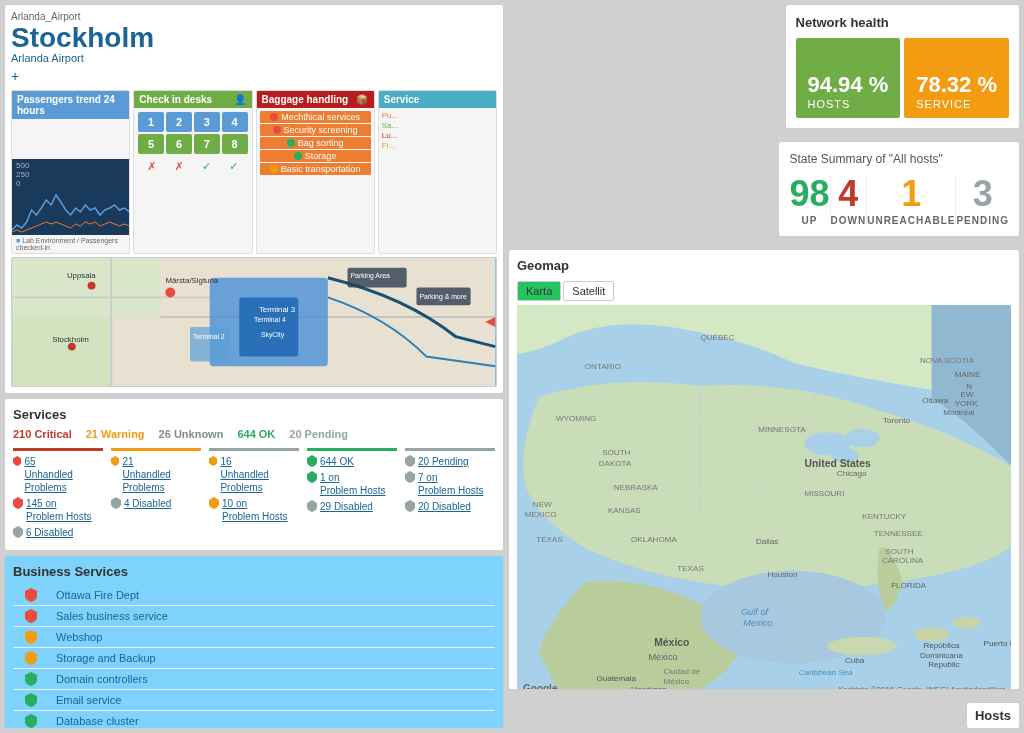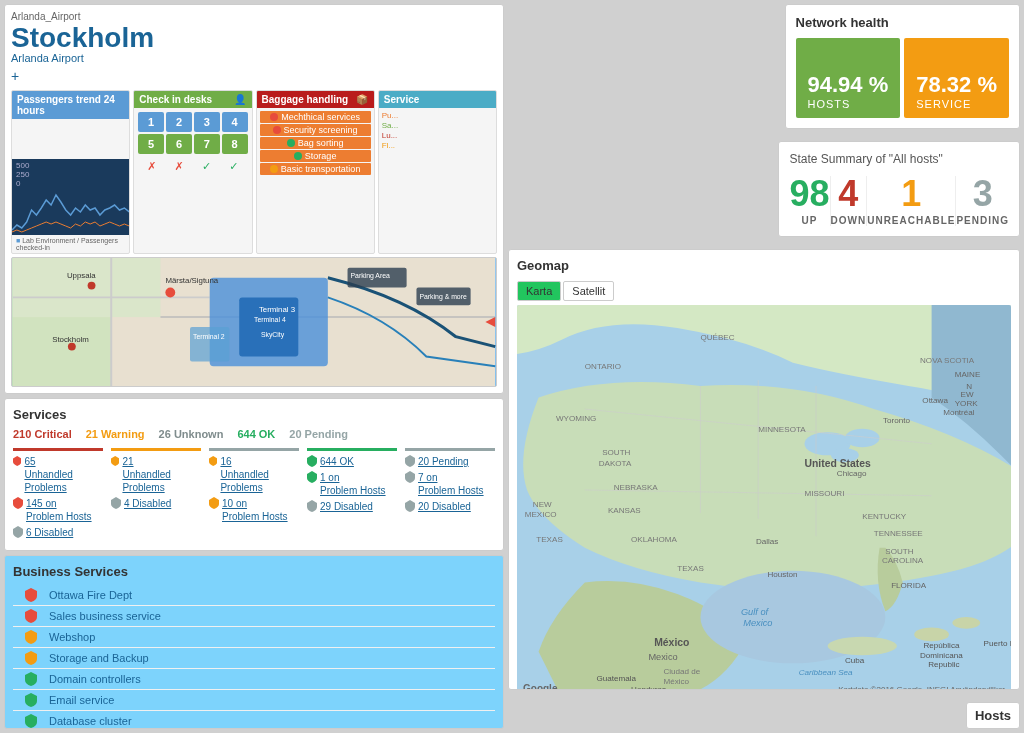--- a/index.html
+++ b/index.html
@@ -63,21 +63,21 @@
     .svc-column { flex: 1; font-size: 10px; border-top: 3px solid #c0392b; padding-top: 4px; }
     .svc-column.warning { border-color: #f39c12; }
     .svc-column.unknown { border-color: #95a5a6; }
     .svc-column.ok { border-color: #27ae60; }
     .svc-column.pending { border-color: #95a5a6; }
     .svc-item { display: flex; align-items: flex-start; gap: 3px; margin-bottom: 3px; line-height: 1.3; }
     .svc-item a { color: #1a6496; text-decoration: underline; cursor: pointer; }
     
     
     .biz-services { background: #7dd3fc; border: 1px solid #ccc; border-radius: 3px; padding: 8px; flex: 1; overflow: hidden; }
-    .biz-item { display: flex; align-items: center; gap: 12px; padding: 3px 12px; border-bottom: 1px solid #f0f0f0; font-size: 11px; color: #1a6496; cursor: pointer; }
+    .biz-item { display: flex; align-items: center; gap: 19px; padding: 3px 12px; border-bottom: 1px solid #f0f0f0; font-size: 11px; color: #1a6496; cursor: pointer; }
     
     
     .right-panel { flex: 1; display: flex; flex-direction: column; gap: 12px; align-items: flex-end; }
     
     
     .network-health { background: white; border: 1px solid #ccc; border-radius: 3px; padding: 10px; }
     .section-header { font-size: 13px; font-weight: bold; color: #333; margin-bottom: 8px; }
     .health-bars { display: flex; gap: 4px; }
     .health-bar { flex: 1; height: 80px; display: flex; align-items: flex-end; justify-content: flex-start; padding: 8px 12px; position: relative; border-radius: 2px; }
     .health-bar.green { background: #70ad47; }

